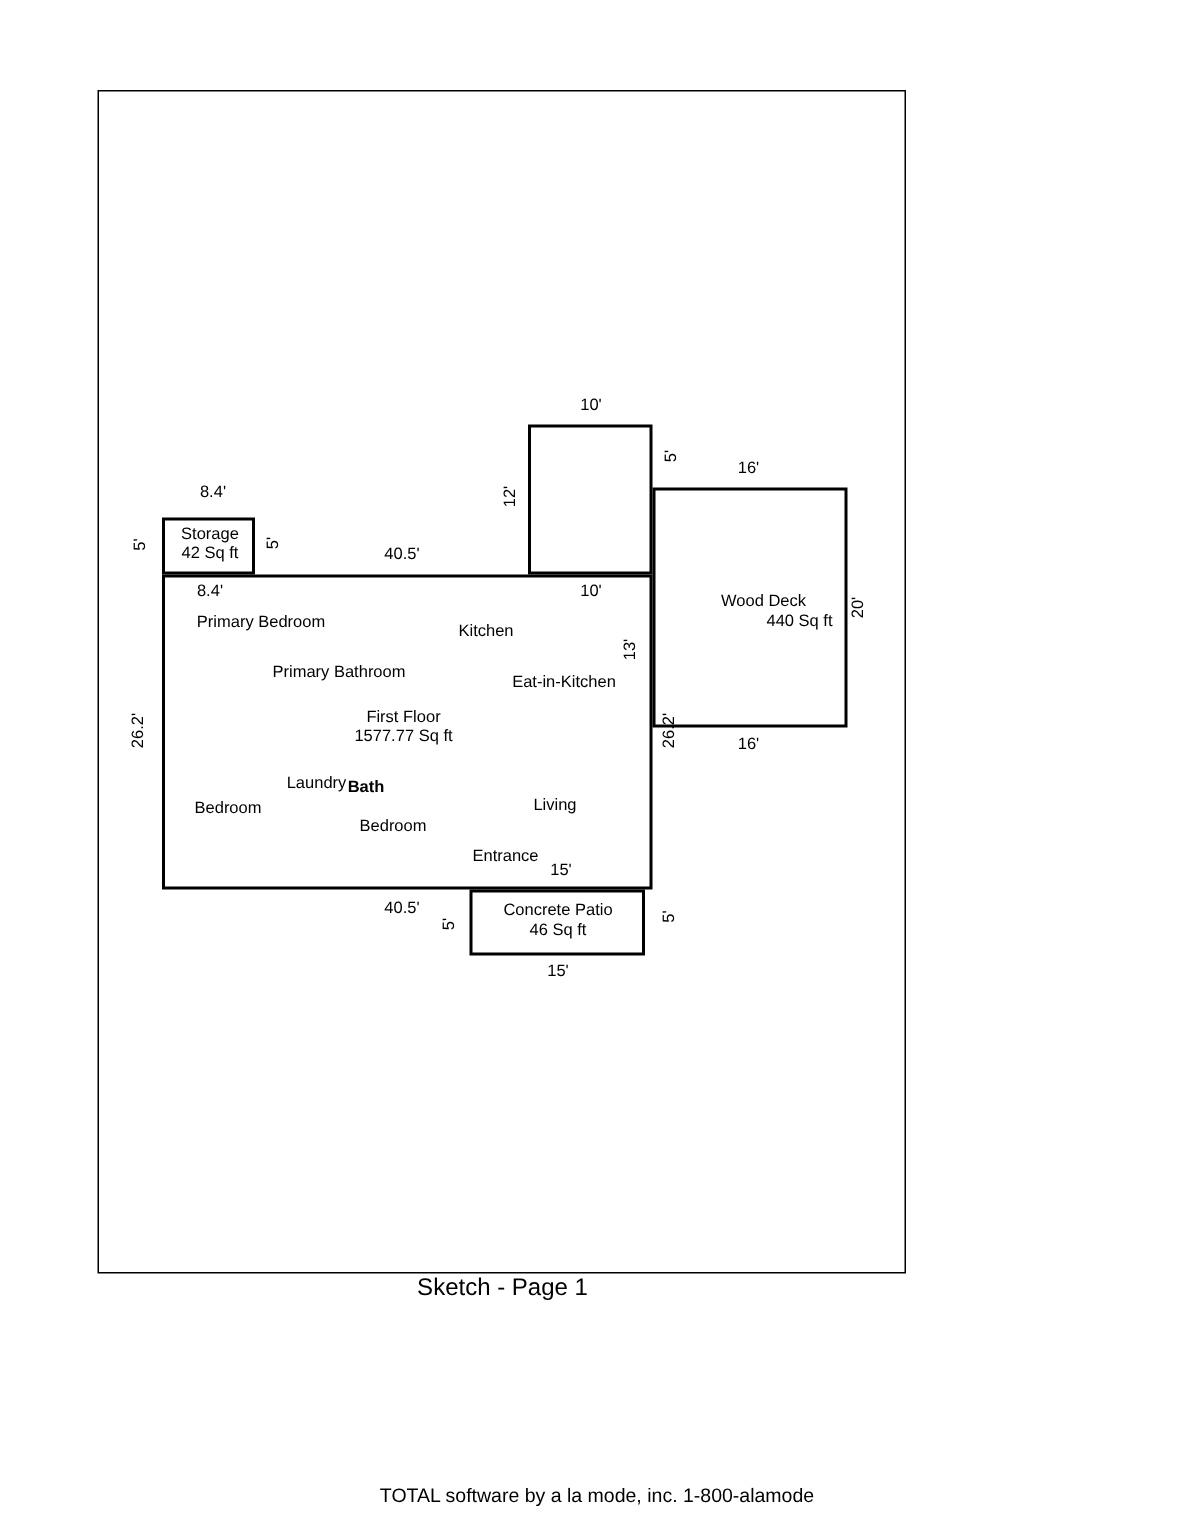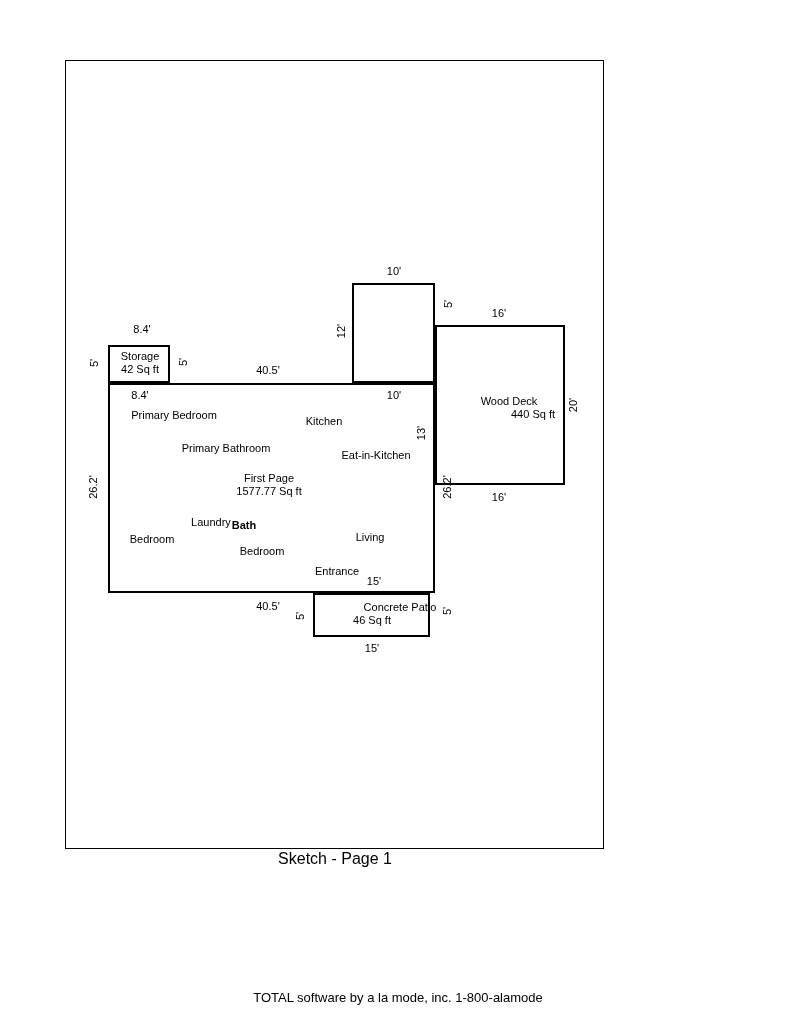--- a/index.html
+++ b/index.html
@@ -66,31 +66,31 @@
       <div class="shape" style="left: 435px; top: 325px; width: 130px; height: 160px; border-color: rgb(0, 0, 0);"></div>
       <div class="shape" style="left: 108px; top: 345px; width: 62px; height: 38px; border-color: rgb(0, 0, 0);"></div>
       <div class="shape" style="left: 313px; top: 593px; width: 117px; height: 44px; border-color: rgb(0, 0, 0);"></div>
       <div class="shape" style="left: 108px; top: 383px; width: 327px; height: 210px; border-color: rgb(0, 0, 0);"></div>
       <span class="lbl" style="left: 140px; top: 356px;">Storage</span>
       <span class="lbl" style="left: 140px; top: 369px;">42 Sq ft</span>
       <span class="lbl" style="left: 174px; top: 415px;">Primary Bedroom</span>
       <span class="lbl" style="left: 324px; top: 421px;">Kitchen</span>
       <span class="lbl" style="left: 226px; top: 448px;">Primary Bathroom</span>
       <span class="lbl" style="left: 376px; top: 455px;">Eat-in-Kitchen</span>
-      <span class="lbl" style="left: 269px; top: 478px;">First Page</span>
+      <span class="lbl" style="left: 269px; top: 478px;">First Floor</span>
       <span class="lbl" style="left: 269px; top: 491px;">1577.77 Sq ft</span>
       <span class="lbl" style="left: 211px; top: 522px;">Laundry</span>
       <span class="lbl" style="left: 244px; top: 525px; font-weight: bold;">Bath</span>
       <span class="lbl" style="left: 152px; top: 539px;">Bedroom</span>
       <span class="lbl" style="left: 262px; top: 551px;">Bedroom</span>
       <span class="lbl" style="left: 370px; top: 537px;">Living</span>
       <span class="lbl" style="left: 337px; top: 571px;">Entrance</span>
       <span class="lbl" style="left: 509px; top: 401px;">Wood Deck</span>
       <span class="lbl" style="left: 509px; top: 414px; margin-left: 24px;">440 Sq ft</span>
-      <span class="lbl" style="left: 372px; top: 607px; margin-left: 28px;">Concrete Patio</span>
+      <span class="lbl" style="left: 372px; top: 607px;">Concrete Patio</span>
       <span class="lbl" style="left: 372px; top: 620px;">46 Sq ft</span>
       <span class="dim" style="left: 394px; top: 271px;">10'</span>
       <span class="dim v" style="left: 448px; top: 304px;">5'</span>
       <span class="dim" style="left: 499px; top: 313px;">16'</span>
       <span class="dim v" style="left: 341px; top: 331px;">12'</span>
       <span class="dim" style="left: 142px; top: 329px;">8.4'</span>
       <span class="dim v" style="left: 94px; top: 363px;">5'</span>
       <span class="dim v" style="left: 183px; top: 362px;">5'</span>
       <span class="dim" style="left: 268px; top: 370px;">40.5'</span>
       <span class="dim" style="left: 140px; top: 395px;">8.4'</span>

